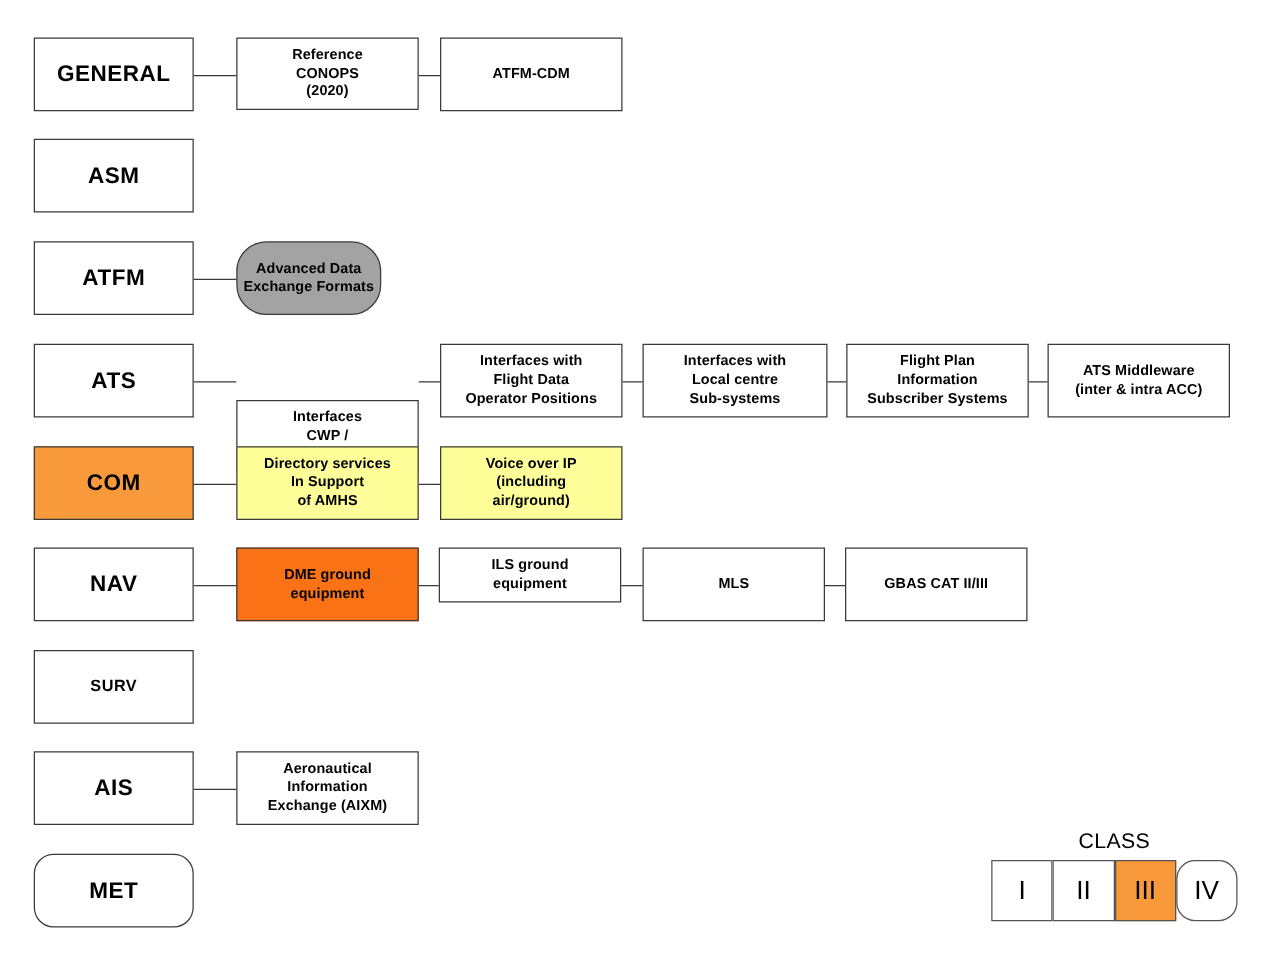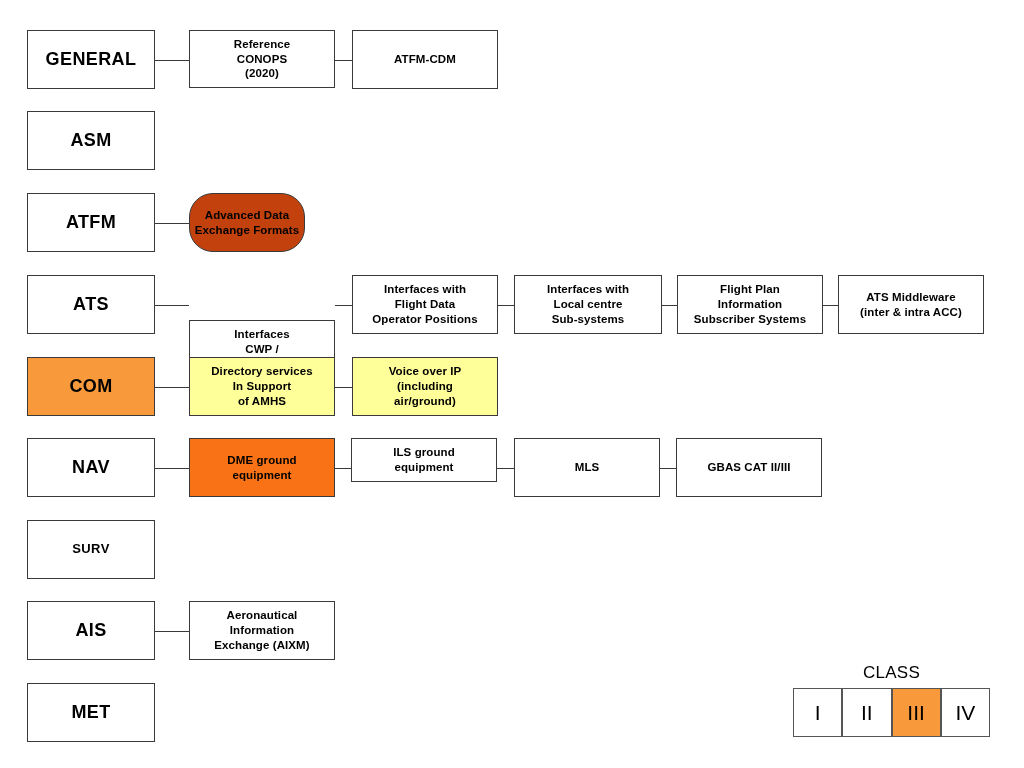--- a/index.html
+++ b/index.html
@@ -77,21 +77,21 @@
     border-left-width: 0.7px;
     background: #ffffff;
     display: flex;
     align-items: center;
     justify-content: center;
     font-size: 21px;
     font-weight: normal;
     color: #000000;
   }
   .legend-cell:first-child { border-left-width: 1.4px; }
-  .legend-cell:last-child { border-right-width: 1.4px; }
+  .legend-cell:last-child { border-right-width: 1.4px; border-radius: 15px; }
 </style>
 </head>
 <body>
 
 <div id="canvas">
   <div id="nodes-layer">
       <div class="node cat" style="left: 27px; top: 30px; width: 128px; height: 59px; background: rgb(255, 255, 255);">
         <span class="lbl">GENERAL</span>
       </div>
       <div class="node" style="left: 189px; top: 30px; width: 146px; height: 58px; background: rgb(255, 255, 255);">
@@ -101,21 +101,21 @@
       <div class="node" style="left: 352px; top: 30px; width: 146px; height: 59px; background: rgb(255, 255, 255);">
         <span class="lbl">ATFM-CDM</span>
       </div>
       <div class="connector" style="left: 335px; top: 59.5px; width: 17px; background: rgb(58, 58, 58);"></div>
       <div class="node cat" style="left: 27px; top: 111px; width: 128px; height: 59px; background: rgb(255, 255, 255);">
         <span class="lbl">ASM</span>
       </div>
       <div class="node cat" style="left: 27px; top: 193px; width: 128px; height: 59px; background: rgb(255, 255, 255); align-items: center;">
         <span class="lbl">ATFM</span>
       </div>
-      <div class="node" style="left: 189px; top: 193px; width: 116px; height: 59px; background: #c2410c; border-radius: 24px;">
+      <div class="node" style="left: 189px; top: 193px; width: 116px; height: 59px; background: #a3a3a3; border-radius: 24px;">
         <span class="lbl">Advanced Data<br>Exchange Formats</span>
       </div>
       <div class="connector" style="left: 155px; top: 222.5px; width: 34px; background: rgb(58, 58, 58);"></div>
       <div class="node cat" style="left: 27px; top: 275px; width: 128px; height: 59px; background: rgb(255, 255, 255);">
         <span class="lbl">ATS</span>
       </div>
       <div class="node" style="left: 189px; top: 275px; width: 146px; height: 59px; background: rgb(255, 255, 255); margin-top: 45px;">
         <span class="lbl">Interfaces<br>CWP /<br>Data Processing</span>
       </div>
       <div class="connector" style="left: 155px; top: 304.5px; width: 34px; background: rgb(58, 58, 58);"></div>
@@ -168,21 +168,21 @@
       <div class="node cat small" style="left: 27px; top: 520px; width: 128px; height: 59px; background: rgb(255, 255, 255);">
         <span class="lbl">SURV</span>
       </div>
       <div class="node cat" style="left: 27px; top: 601px; width: 128px; height: 59px; background: rgb(255, 255, 255);">
         <span class="lbl">AIS</span>
       </div>
       <div class="node" style="left: 189px; top: 601px; width: 146px; height: 59px; background: rgb(255, 255, 255);">
         <span class="lbl">Aeronautical<br>Information<br>Exchange (AIXM)</span>
       </div>
       <div class="connector" style="left: 155px; top: 630.5px; width: 34px; background: rgb(58, 58, 58);"></div>
-      <div class="node cat" style="left: 27px; top: 683px; width: 128px; height: 59px; background: rgb(255, 255, 255);">
+      <div class="node cat" style="left: 27px; top: 683px; width: 128px; height: 59px; background: rgb(255, 255, 255); border-radius: 16px;">
         <span class="lbl">MET</span>
       </div>
     </div>
   <div id="legend" style="left: 793px; top: 663px;">
     <div id="legend-title">CLASS</div>
     <div id="legend-cells">
         <div class="legend-cell">I</div>
         <div class="legend-cell">II</div>
         <div class="legend-cell" style="background: rgb(248, 154, 60);">III</div>
         <div class="legend-cell">IV</div>

